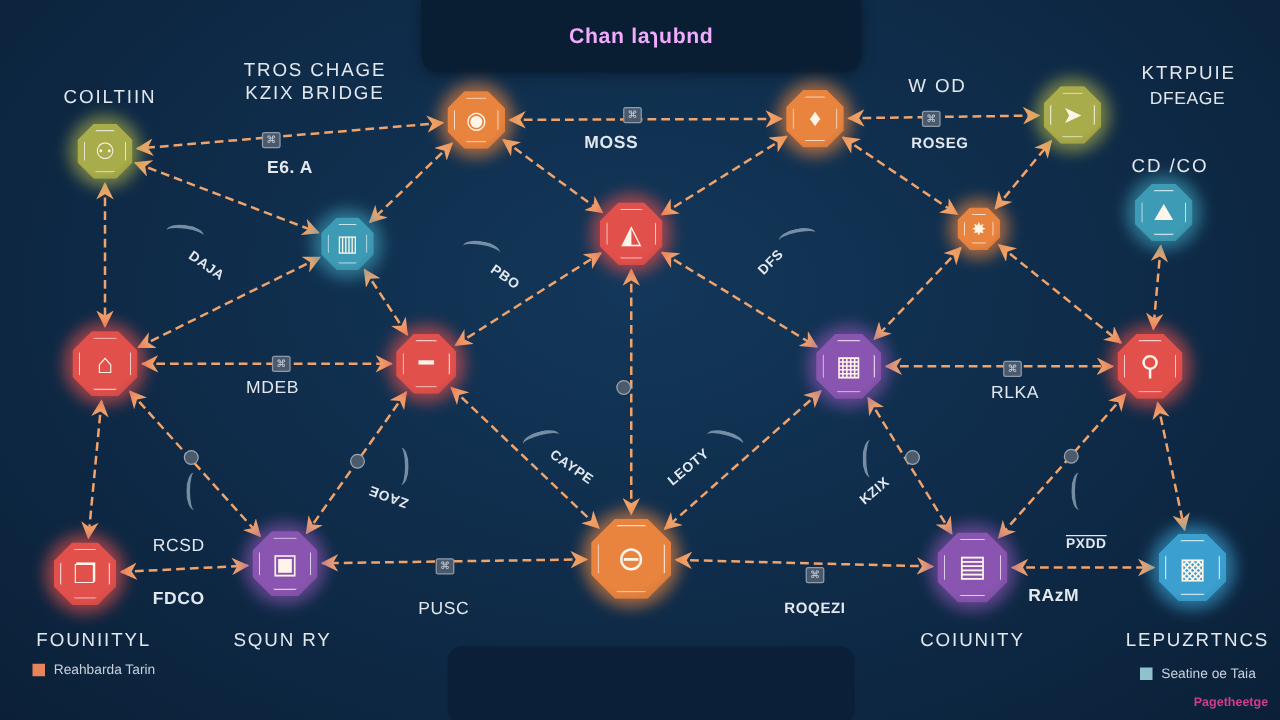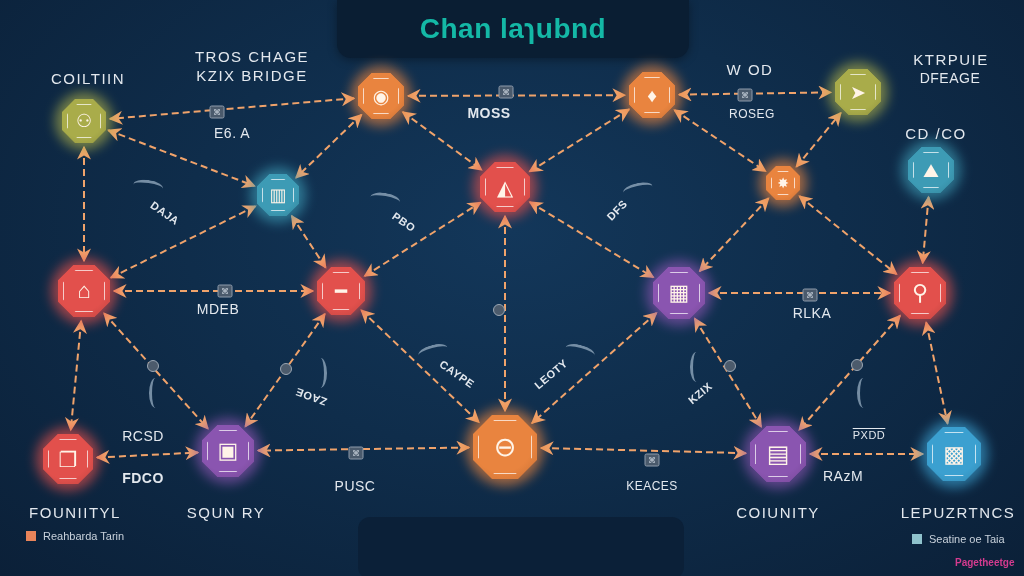--- a/index.html
+++ b/index.html
@@ -11,33 +11,33 @@
     position: relative;
   }
   #stage { position: absolute; left: 0; top: 0; width: 1024px; height: 576px; }
   #edges { position: absolute; left: 0; top: 0; }
   .title-box {
     position: absolute; left: 337px; top: 0; width: 352px; height: 58px;
     background: #0a1e33; border-radius: 0 0 14px 14px;
     display: flex; align-items: center; justify-content: center;
     box-shadow: 0 2px 10px rgba(0,0,0,0.35);
   }
-  .title-box span { font-size: 28px; font-weight: bold; color: #14b8a6; letter-spacing: 0.5px; }
+  .title-box span { font-size: 17px; font-weight: bold; color: #f0abfc; letter-spacing: 0.5px; }
   .footer-box {
     position: absolute; left: 358px; top: 517px; width: 326px; height: 62px;
     background: #0b2038; border-radius: 12px;
     display: flex; flex-direction: column; align-items: center; justify-content: center;
     font-size: 15px; color: #e6ebf0; line-height: 21px; letter-spacing: 0.3px;
   }
   .label {
     position: absolute; white-space: nowrap; color: #e3e8ee;
     font-size: 15px; letter-spacing: 1.5px; text-align: center;
     transform: translate(-50%, -50%);
   }
-  .label.small { font-size: 14px; letter-spacing: 0.5px; font-weight: normal; }
+  .label.small { font-size: 14px; letter-spacing: 0.5px; font-weight: bold; }
   .label.rot { font-size: 11px; font-weight: bold; letter-spacing: 0.5px; }
   .node {
     position: absolute; transform: translate(-50%, -50%);
     display: flex; align-items: center; justify-content: center;
     clip-path: polygon(30% 0%, 70% 0%, 100% 30%, 100% 70%, 70% 100%, 30% 100%, 0% 70%, 0% 30%);
   }
   .node-glow {
     position: absolute; transform: translate(-50%, -50%);
     border-radius: 50%; filter: blur(6px); opacity: 0.65;
   }
@@ -239,21 +239,21 @@
   <div class="label" style="left:958px;top:512px">LEPUZRTNCS</div>
 
   <div class="label small" style="left:232px;top:133px">E6. A</div>
   <div class="label small" style="left:489px;top:113px;font-weight:bold">MOSS</div>
   <div class="label small" style="left:752px;top:114px;font-size:12px">ROSEG</div>
   <div class="label small" style="left:218px;top:309px;font-weight:normal">MDEB</div>
   <div class="label small" style="left:812px;top:313px;font-weight:normal">RLKA</div>
   <div class="label small" style="left:143px;top:436px;font-weight:normal">RCSD</div>
   <div class="label small" style="left:143px;top:478px;font-weight:bold">FDCO</div>
   <div class="label small" style="left:355px;top:486px;font-weight:normal">PUSC</div>
-  <div class="label small" style="left:652px;top:486px;font-size:12px">KEACES</div>
+  <div class="label small" style="left:652px;top:486px;font-size:12px">ROQEZI</div>
   <div class="label small" style="left:843px;top:476px">RAzM</div>
   <div class="label small" style="left:869px;top:435px;font-size:11px;text-decoration:overline">PXDD</div>
   <div class="label rot" style="left:165px;top:213px;transform:translate(-50%,-50%) rotate(35deg)">DAJA</div>
   <div class="label rot" style="left:404px;top:222px;transform:translate(-50%,-50%) rotate(35deg)">PBO</div>
   <div class="label rot" style="left:617px;top:210px;transform:translate(-50%,-50%) rotate(-45deg)">DFS</div>
   <div class="label rot" style="left:311px;top:397px;transform:translate(-50%,-50%) rotate(200deg)">ZAOE</div>
   <div class="label rot" style="left:457px;top:374px;transform:translate(-50%,-50%) rotate(35deg)">CAYPE</div>
   <div class="label rot" style="left:551px;top:374px;transform:translate(-50%,-50%) rotate(-40deg)">LEOTY</div>
   <div class="label rot" style="left:700px;top:393px;transform:translate(-50%,-50%) rotate(-40deg)">KZIX</div>
 

